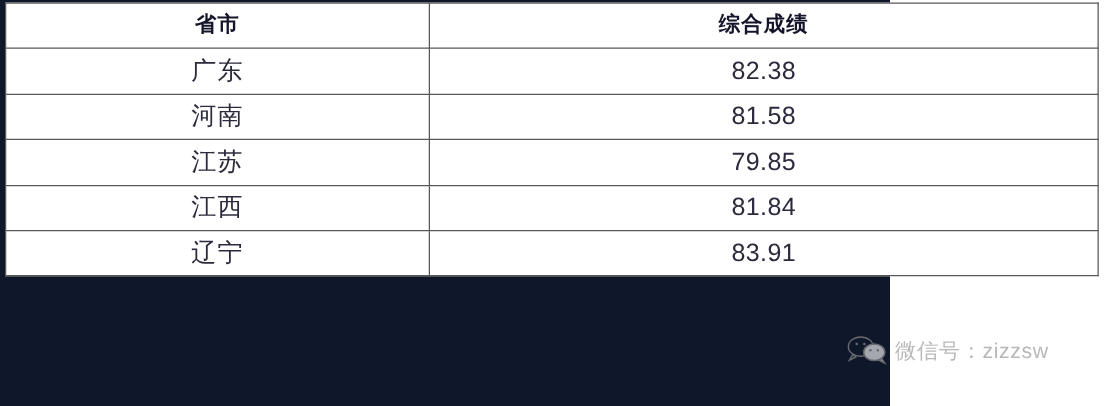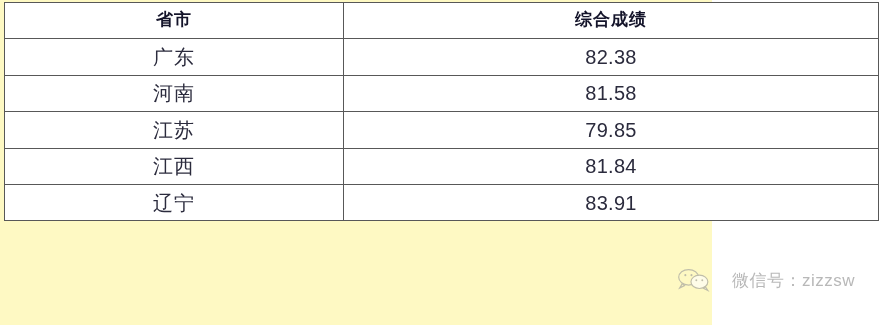--- a/index.html
+++ b/index.html
@@ -12,21 +12,21 @@
     height: 325px;
     overflow: hidden;
     font-family: "Liberation Sans", "DejaVu Sans", sans-serif;
     position: relative;
   }
 
   #page-root {
     position: relative;
     width: 712px;
     height: 325px;
-    background: #fef9c3;
+    background: #0f172a;
   }
 
   .score-table {
     position: absolute;
     left: 4px;
     top: 2px;
     width: 874px;
     border-collapse: collapse;
     table-layout: fixed;
     background: #ffffff;
@@ -67,21 +67,21 @@
     letter-spacing: 0.3px;
   }
 
   
   .watermark {
     position: absolute;
     left: 676px;
     top: 266px;
     display: flex;
     align-items: center;
-    gap: 20px;
+    gap: 4px;
     opacity: 0.62;
     pointer-events: none;
     user-select: none;
   }
 
   .watermark .wm-icon {
     width: 36px;
     height: 28px;
     display: block;
     flex: 0 0 auto;

